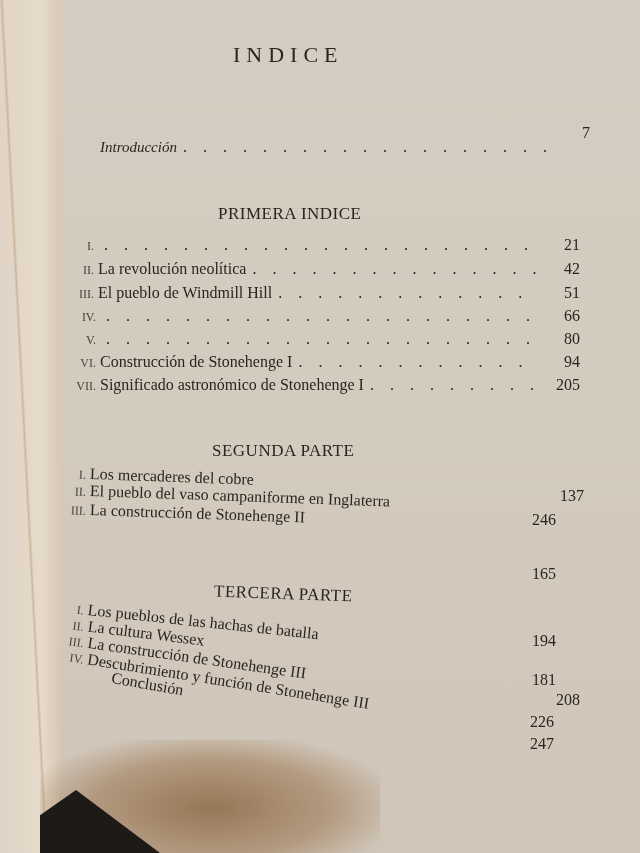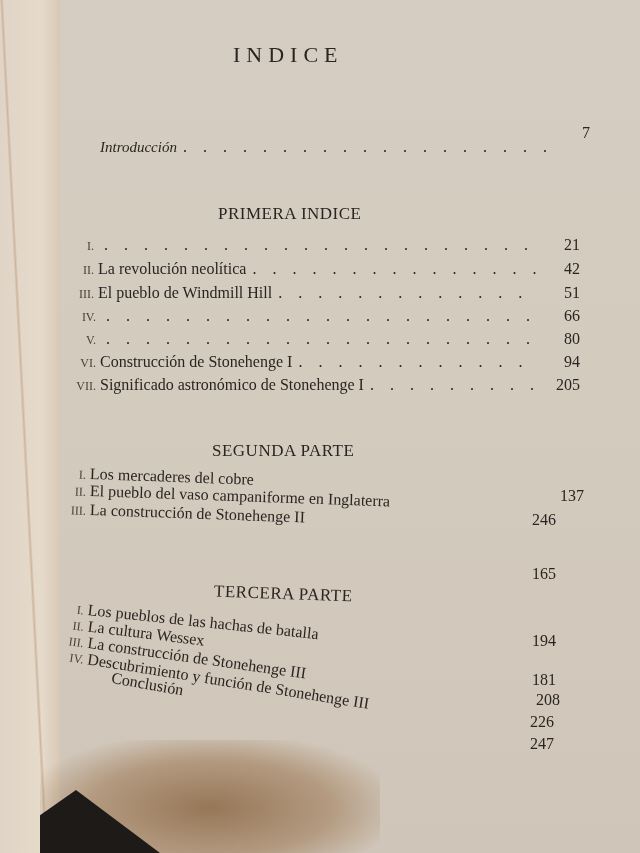--- a/index.html
+++ b/index.html
@@ -152,21 +152,21 @@
   <span class="num"></span>
   <span>Conclusión</span>
 </div>
 
 <div class="row" style="left:520px; top:671px; width:48px;">
   <span class="page-num">181</span>
 </div>
 <div class="row" style="left:520px; top:632px; width:48px;">
   <span class="page-num">194</span>
 </div>
-<div class="row" style="left:524px; top:691px; width:48px;align-items:center;">
+<div class="row" style="left:544px; top:691px; width:48px;align-items:center;">
   <span class="page-num">208</span>
 </div>
 <div class="row" style="left:518px; top:713px; width:48px;">
   <span class="page-num">226</span>
 </div>
 <div class="row" style="left:518px; top:735px; width:48px;">
   <span class="page-num">247</span>
 </div>
 
 </body></html>

